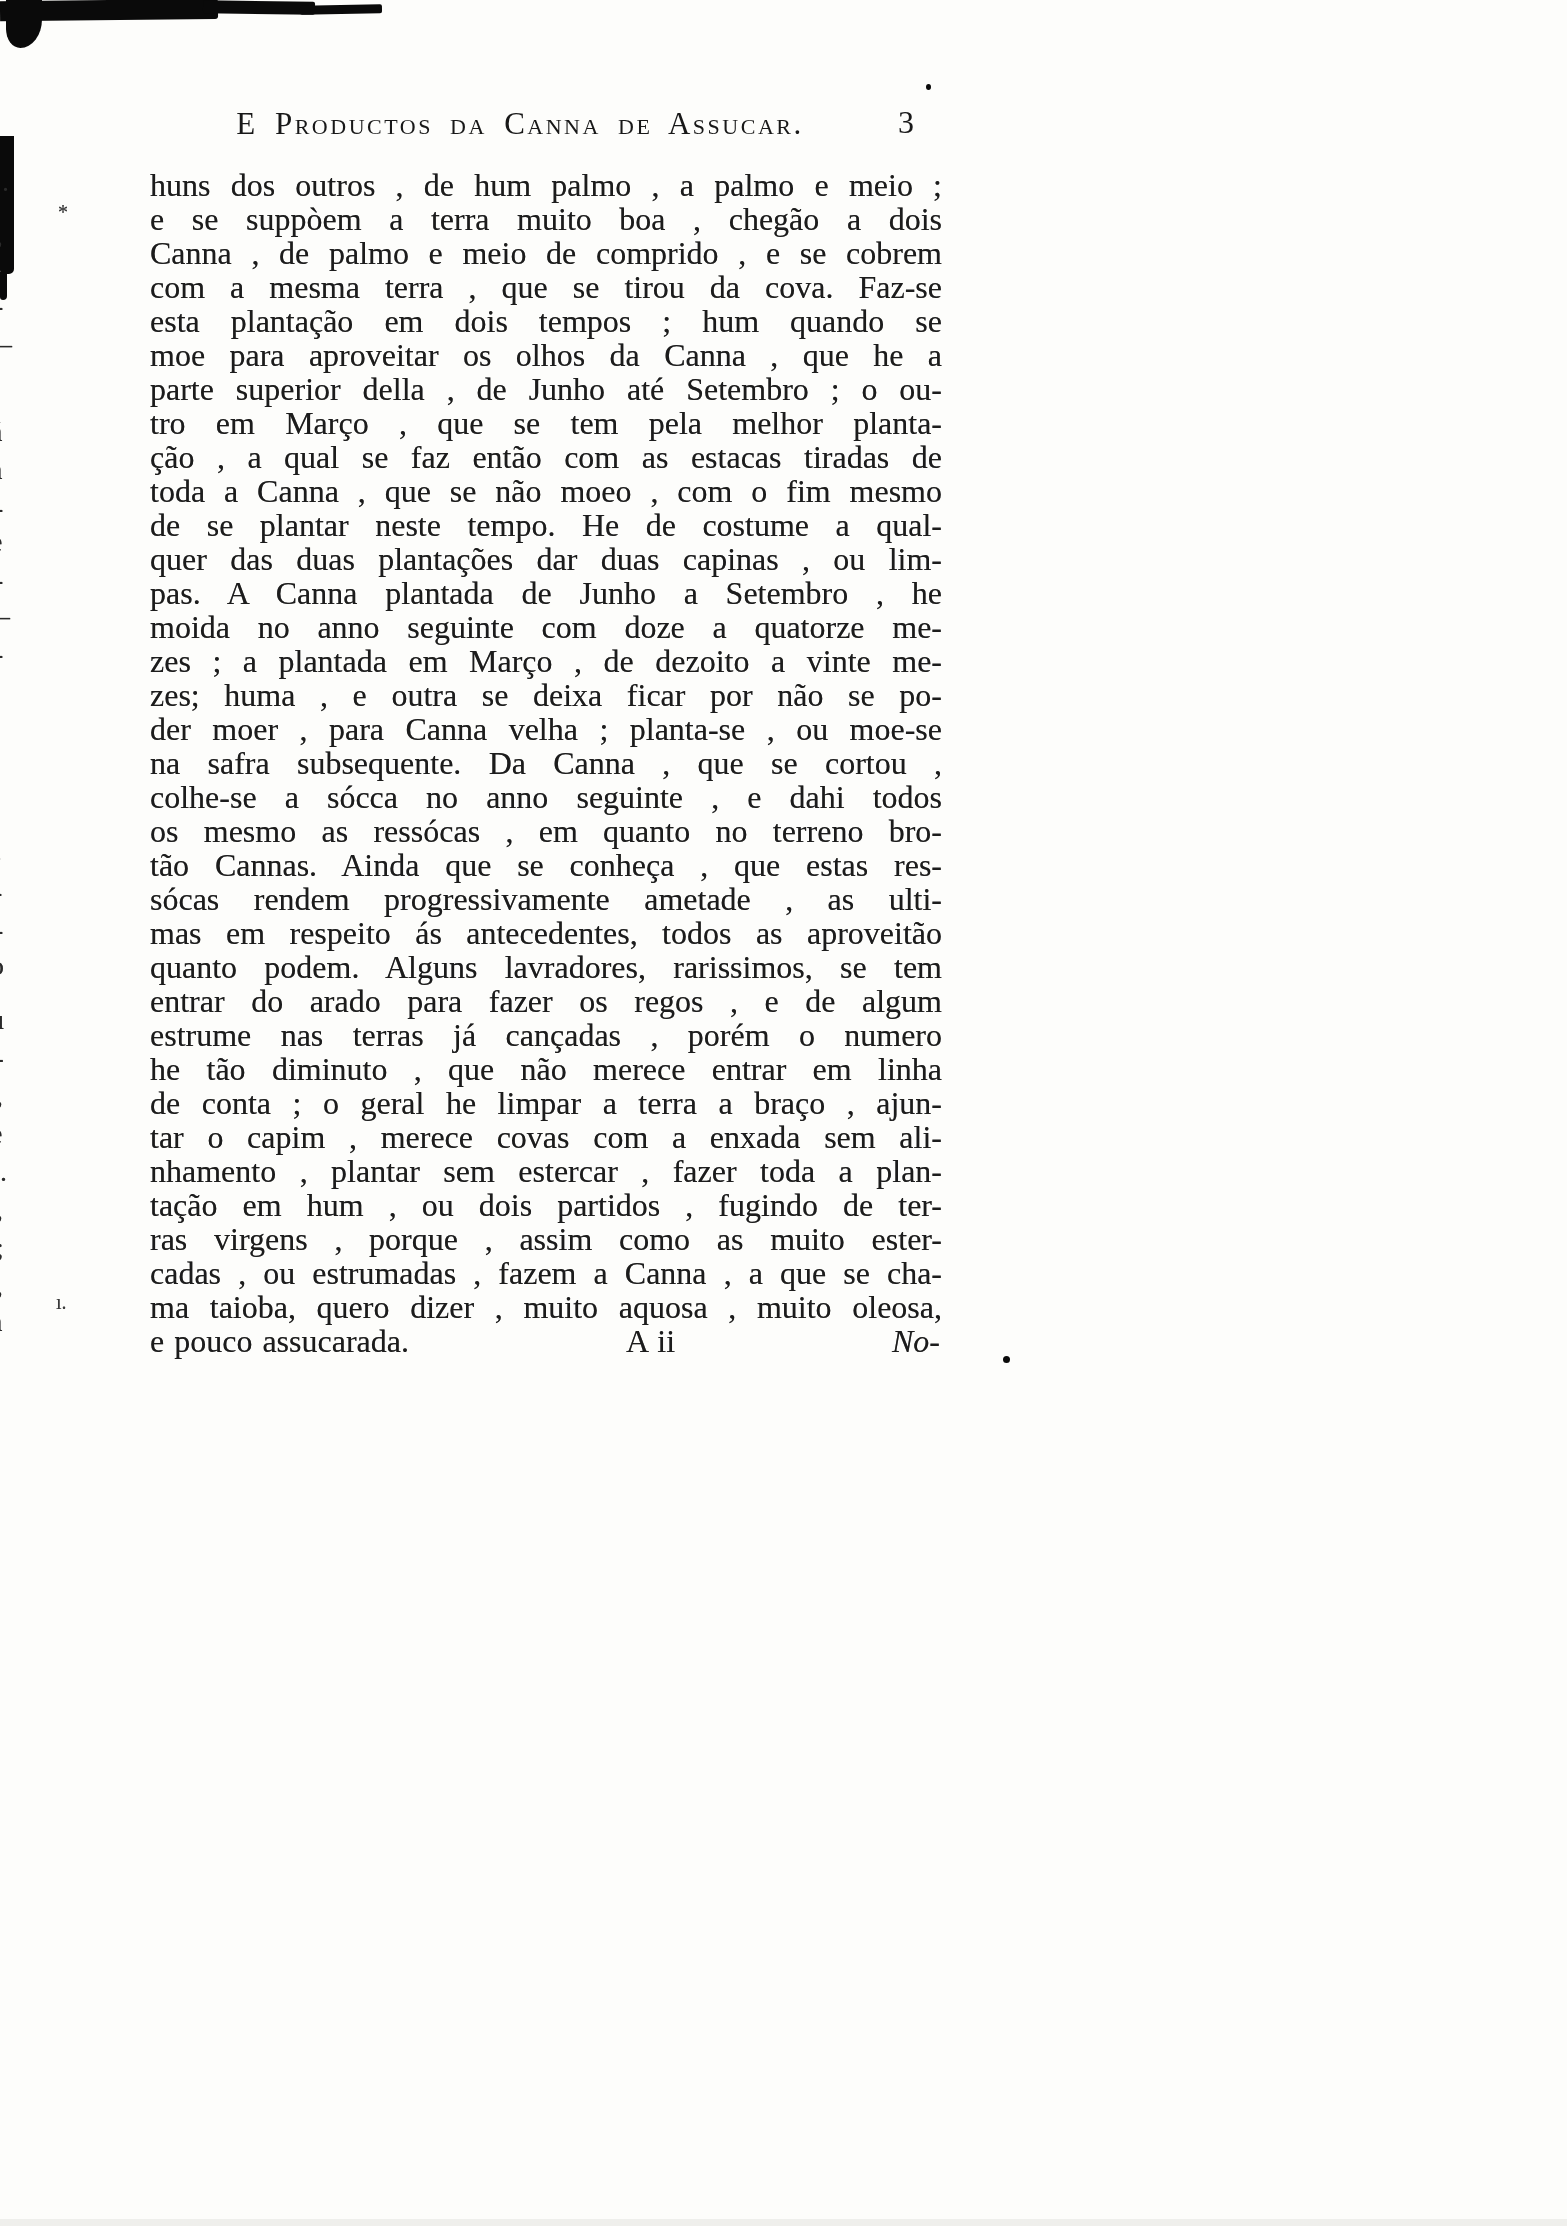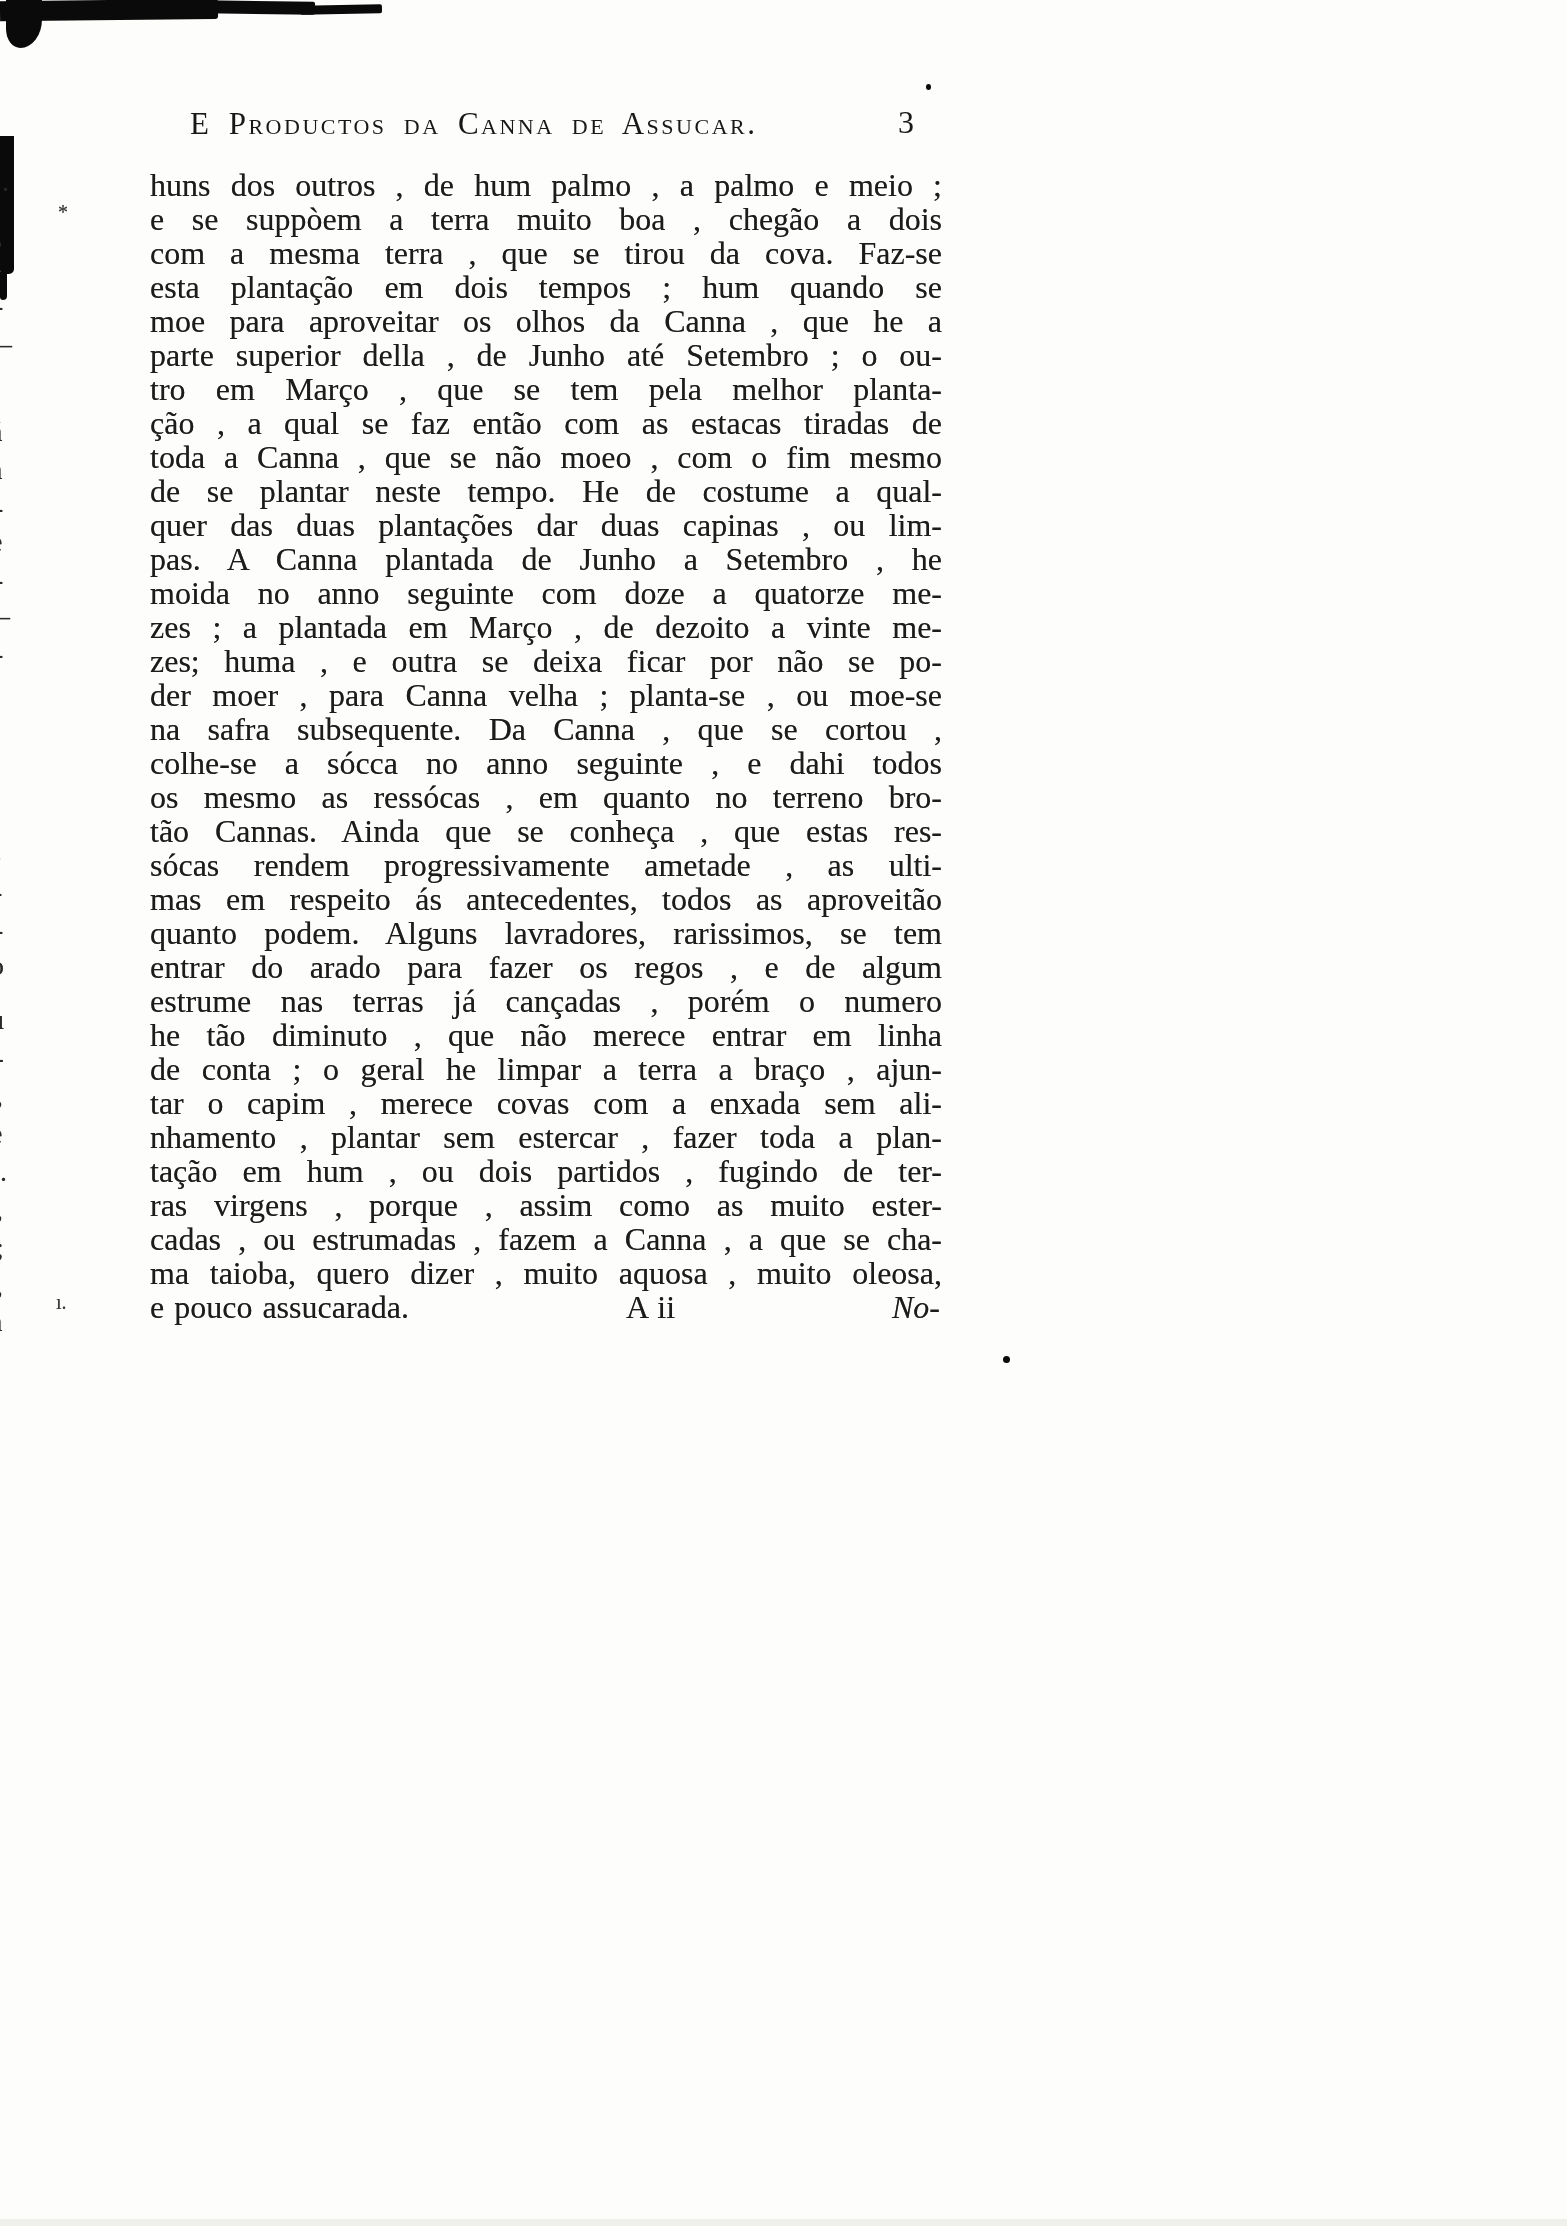--- a/index.html
+++ b/index.html
@@ -8,21 +8,21 @@
     width: 1567px;
     height: 2226px;
     background: #fdfdfb;
     overflow: hidden;
     font-family: "Liberation Serif", serif;
     color: #1c1c1c;
   }
   
   .header { position: absolute; left: 150px; top: 106px; width: 792px; height: 42px; }
   .header-title {
-    position: absolute; left: 40px; width: 660px; text-align: left;
+    position: absolute; left: 40px; width: 660px; text-align: center;
     font-variant: small-caps; font-size: 31px; letter-spacing: 2.5px; word-spacing: 7px;
     color: #181818;
   }
   .page-number { position: absolute; right: 28px; top: -2px; font-size: 32px; color: #181818; }
   
   .textblock { position: absolute; left: 150px; top: 168px; width: 792px; }
   .line {
     font-size: 32px; line-height: 34px;
     text-align: justify; text-align-last: justify;
     word-spacing: 2px;
@@ -65,20 +65,21 @@
   <div class="art a-bottom"></div>
 
   <div class="header">
     <span class="header-title">E Productos da Canna de Assucar.</span>
     <span class="page-number">3</span>
   </div>
 
   <div class="textblock">
     <div class="line">huns dos outros , de hum palmo , a palmo e meio ;</div>
     <div class="line">e se suppòem a terra muito boa , chegão a dois</div>
+    <div class="line">Canna , de palmo e meio de comprido , e se cobrem</div>
     <div class="line">com a mesma terra , que se tirou da cova. Faz-se</div>
     <div class="line">esta plantação em dois tempos ; hum quando se</div>
     <div class="line">moe para aproveitar os olhos da Canna , que he a</div>
     <div class="line">parte superior della , de Junho até Setembro ; o ou-</div>
     <div class="line">tro em Março , que se tem pela melhor planta-</div>
     <div class="line">ção , a qual se faz então com as estacas tiradas de</div>
     <div class="line">toda a Canna , que se não moeo , com o fim mesmo</div>
     <div class="line">de se plantar neste tempo. He de costume a qual-</div>
     <div class="line">quer das duas plantações dar duas capinas , ou lim-</div>
     <div class="line">pas. A Canna plantada de Junho a Setembro , he</div>

